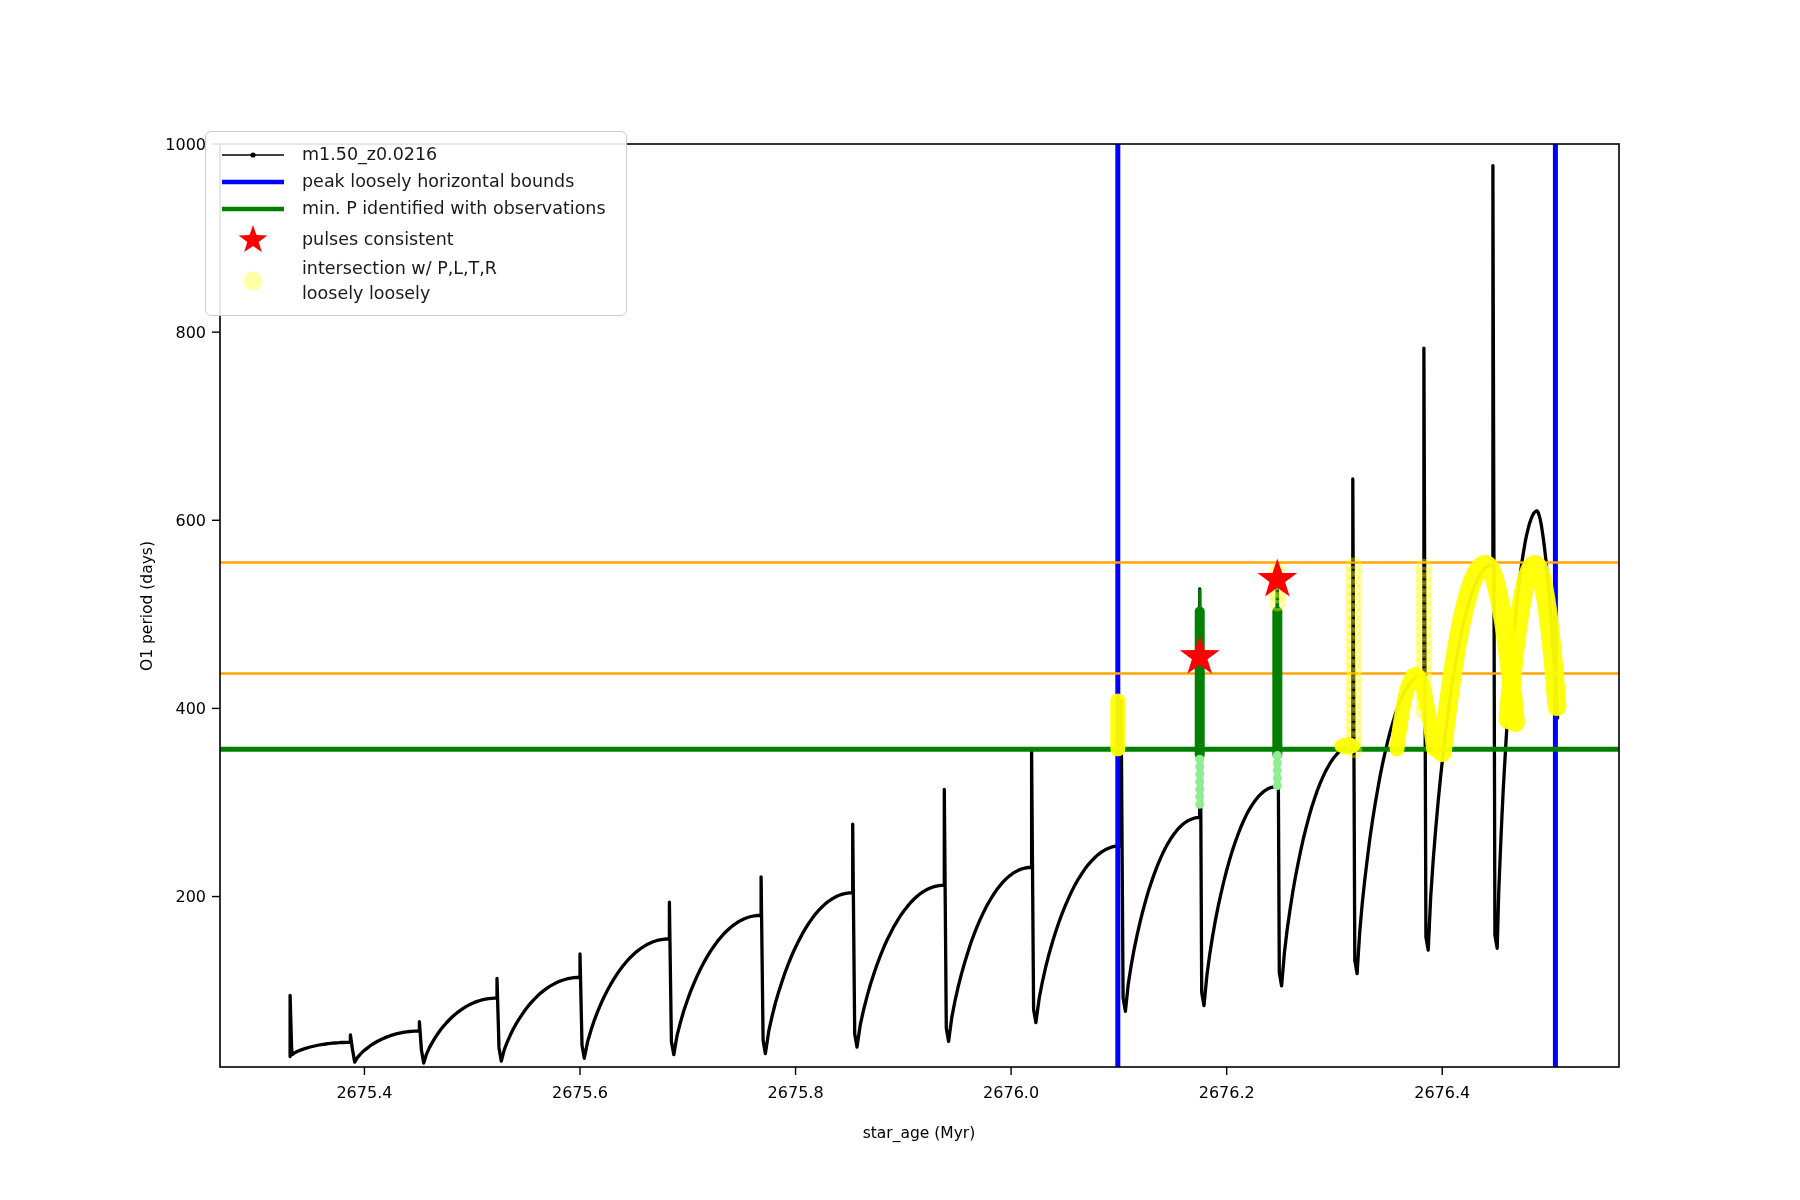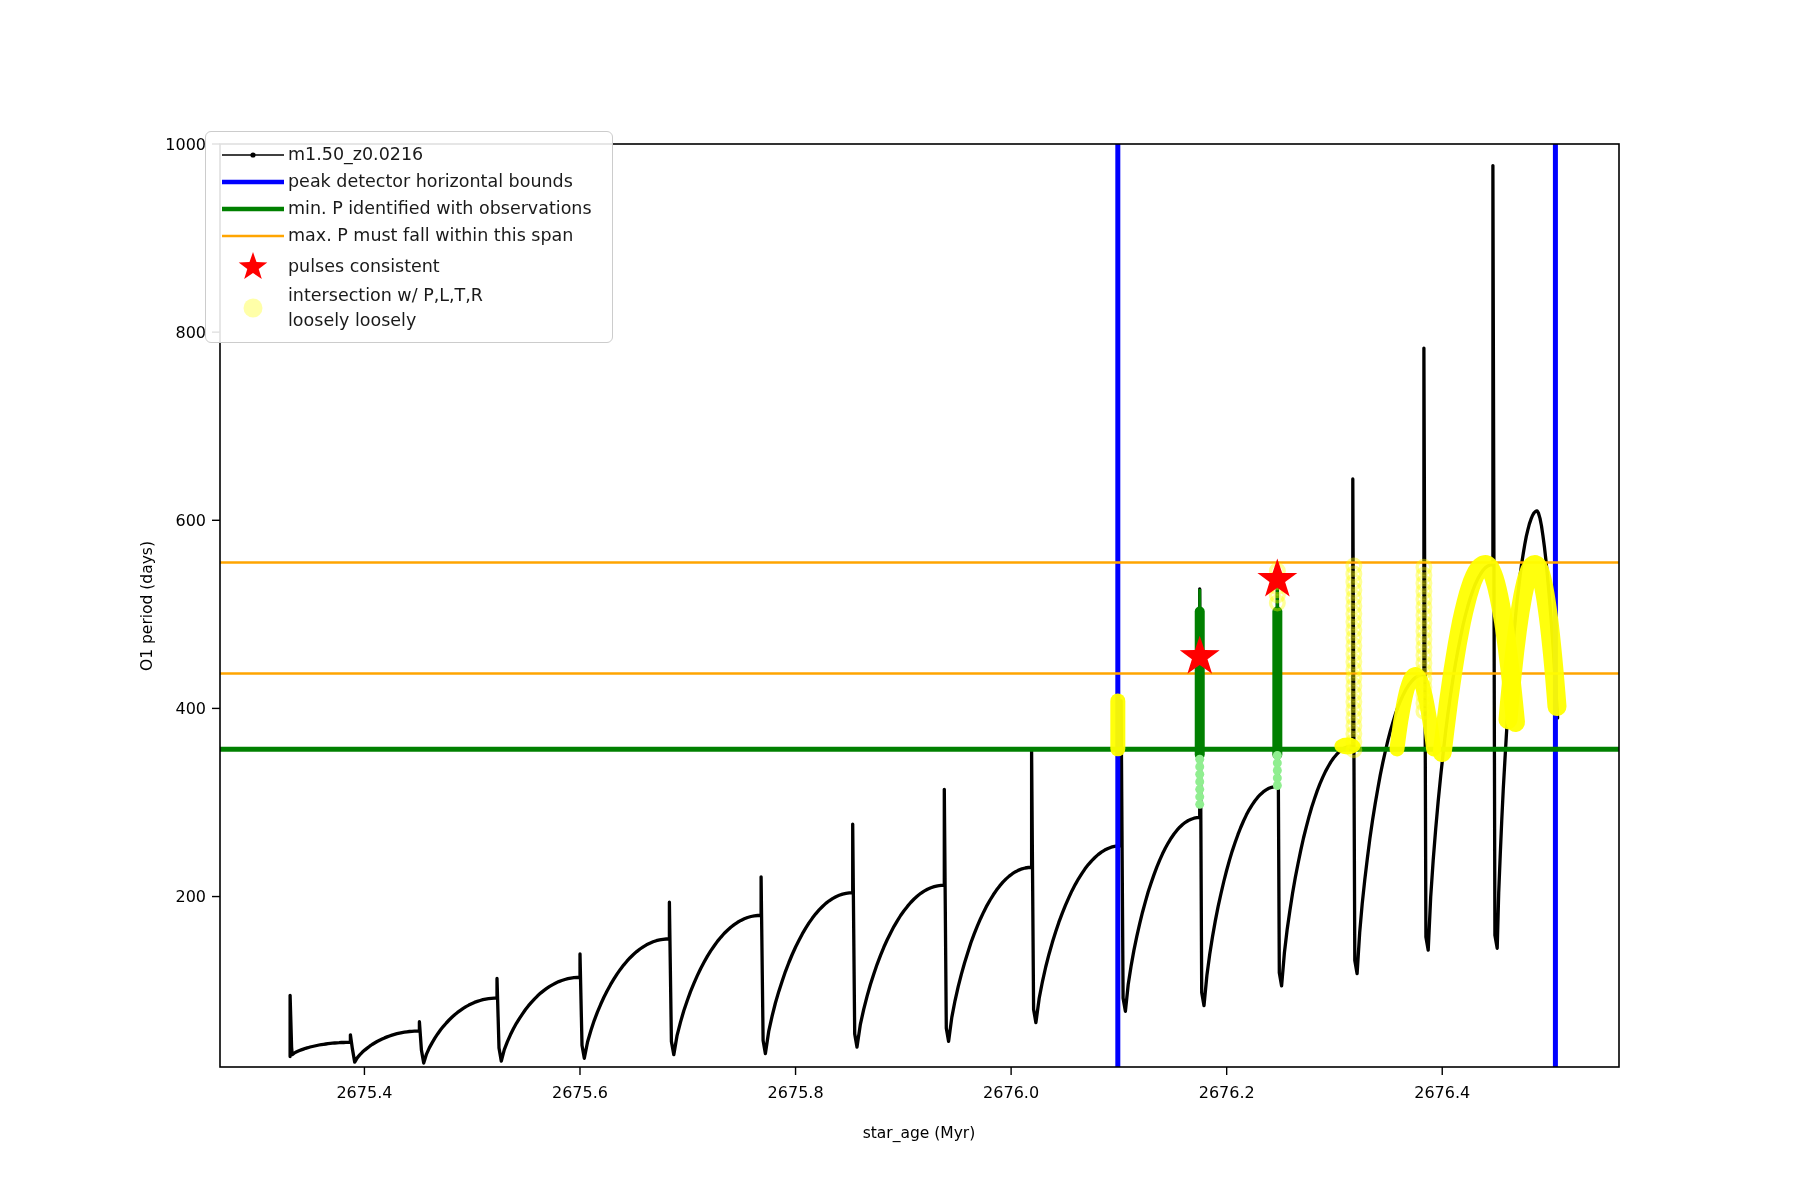--- a/index.html
+++ b/index.html
@@ -1,21 +1,21 @@
 <!DOCTYPE html>
 <html><head>
 <meta charset="utf-8">
 <style>
   html,body{margin:0;padding:0;background:#ffffff;}
   .figure{position:relative;width:1800px;height:1200px;background:#ffffff;
           font-family:"DejaVu Sans","Liberation Sans",sans-serif;overflow:hidden;}
   .figure svg.plot{position:absolute;left:0;top:0;}
   .legend{position:absolute;left:205px;top:131px;background:rgba(255,255,255,0.88);
           border:1px solid #cccccc;border-radius:6px;padding:9px 20px 9px 12px;}
-  .legend-row{display:flex;align-items:center;min-height:27px;}
+  .legend-row{display:flex;align-items:center;gap:14px;min-height:27px;}
   .legend-label{font-size:17.5px;color:#1a1a1a;white-space:pre-line;line-height:25px;}
   .marker-cell{width:70px;display:flex;justify-content:center;align-items:center;flex:0 0 70px;}
   text{fill:#000;}
 </style>
 </head>
 <body>
 
 <div class="figure">
   <svg class="plot" width="1800" height="1200" viewBox="0 0 1800 1200">
     <g id="gen">
@@ -132,37 +132,29 @@
           </svg>
         </span>
         <span class="legend-label">m1.50_z0.0216</span>
       </div>
       <div class="legend-row">
         <span class="marker-cell">
           <svg width="66" height="24">
             <line x1="2" y1="12" x2="64" y2="12" stroke="#0000ff" stroke-width="4.6"></line>
           </svg>
         </span>
-        <span class="legend-label">peak detector horizontal bounds</span>
+        <span class="legend-label">peak loosely horizontal bounds</span>
       </div>
       <div class="legend-row">
         <span class="marker-cell">
           <svg width="66" height="24">
             <line x1="2" y1="12" x2="64" y2="12" stroke="#008000" stroke-width="4.6"></line>
           </svg>
         </span>
         <span class="legend-label">min. P identified with observations</span>
-      </div>
-      <div class="legend-row">
-        <span class="marker-cell">
-          <svg width="66" height="24">
-            <line x1="2" y1="12" x2="64" y2="12" stroke="#ffa500" stroke-width="2.4"></line>
-          </svg>
-        </span>
-        <span class="legend-label">max. P must fall within this span</span>
       </div>
       <div class="legend-row">
         <span class="marker-cell">
           <svg width="66" height="34">
             <path d="M33.0,3.0L36.5,13.1L47.3,13.4L38.7,19.9L41.8,30.1L33.0,24.0L24.2,30.1L27.3,19.9L18.7,13.4L29.5,13.1Z" fill="#ff0000"></path>
           </svg>
         </span>
         <span class="legend-label">pulses consistent</span>
       </div>
       <div class="legend-row">

